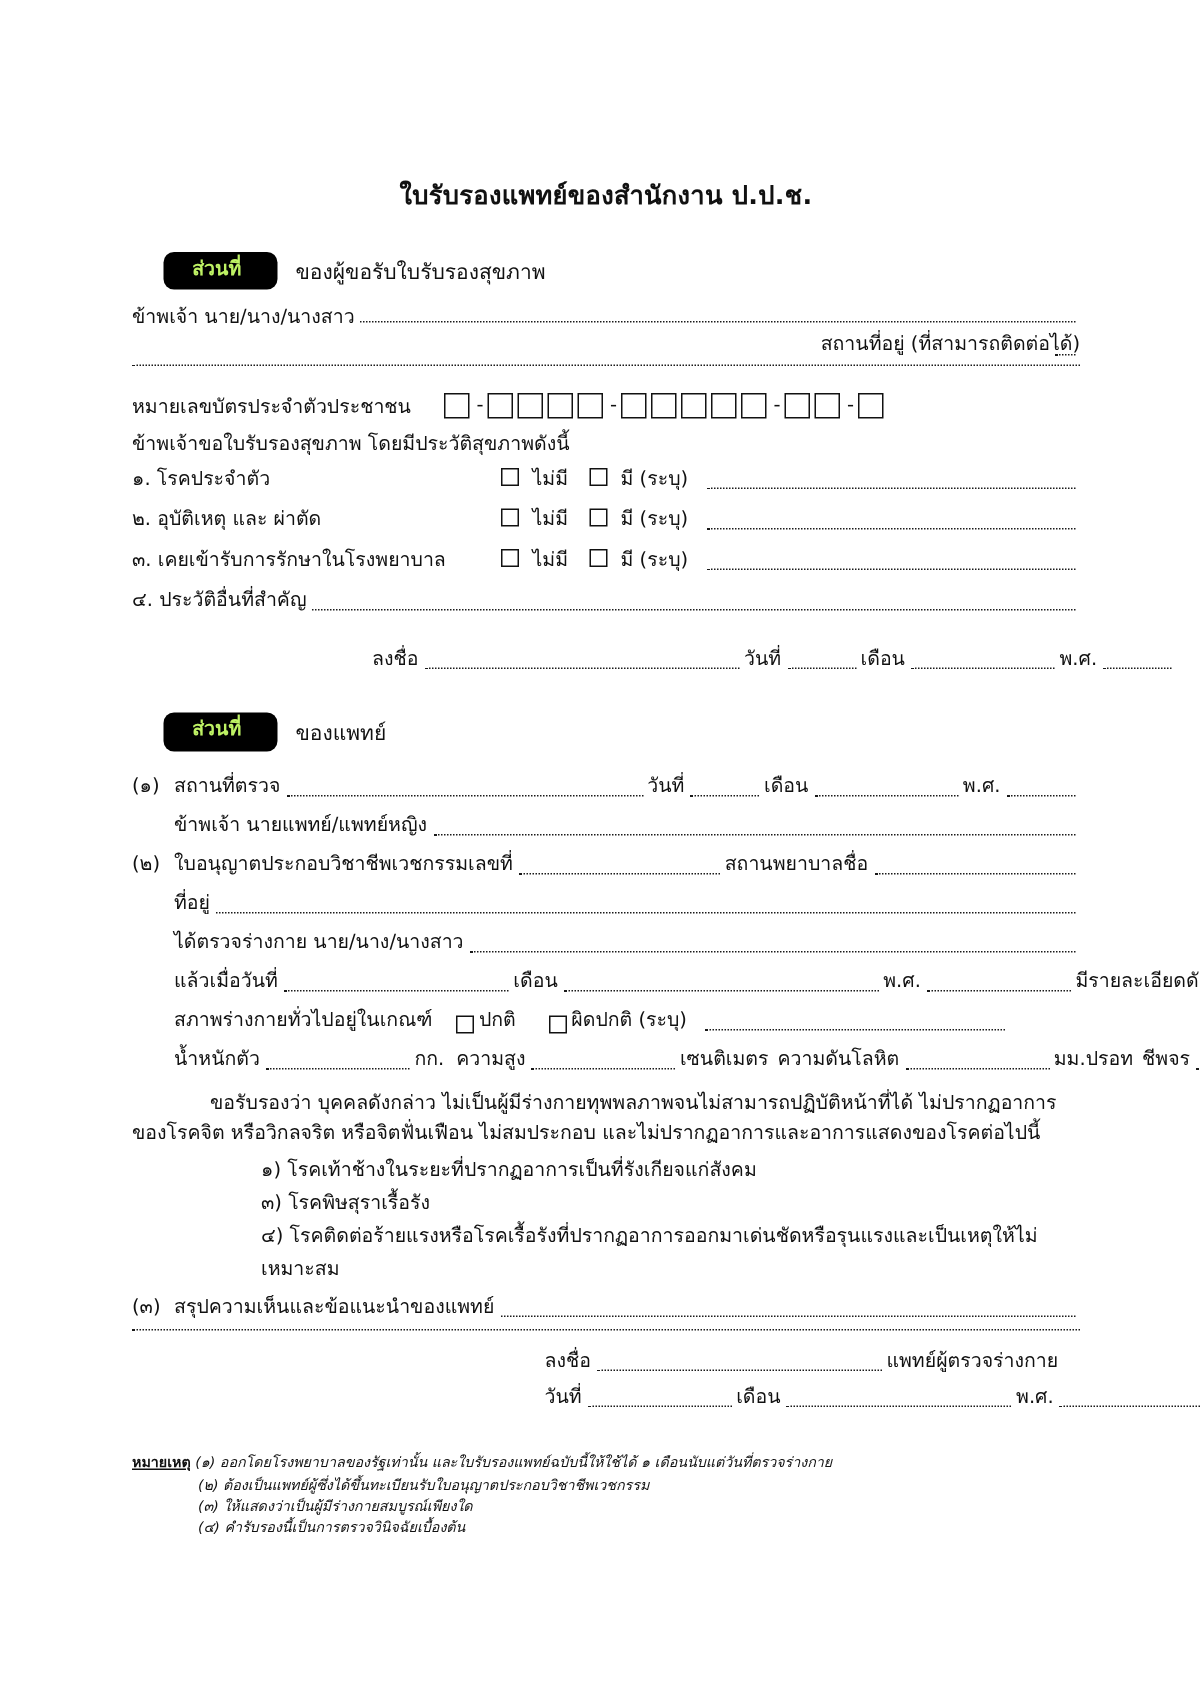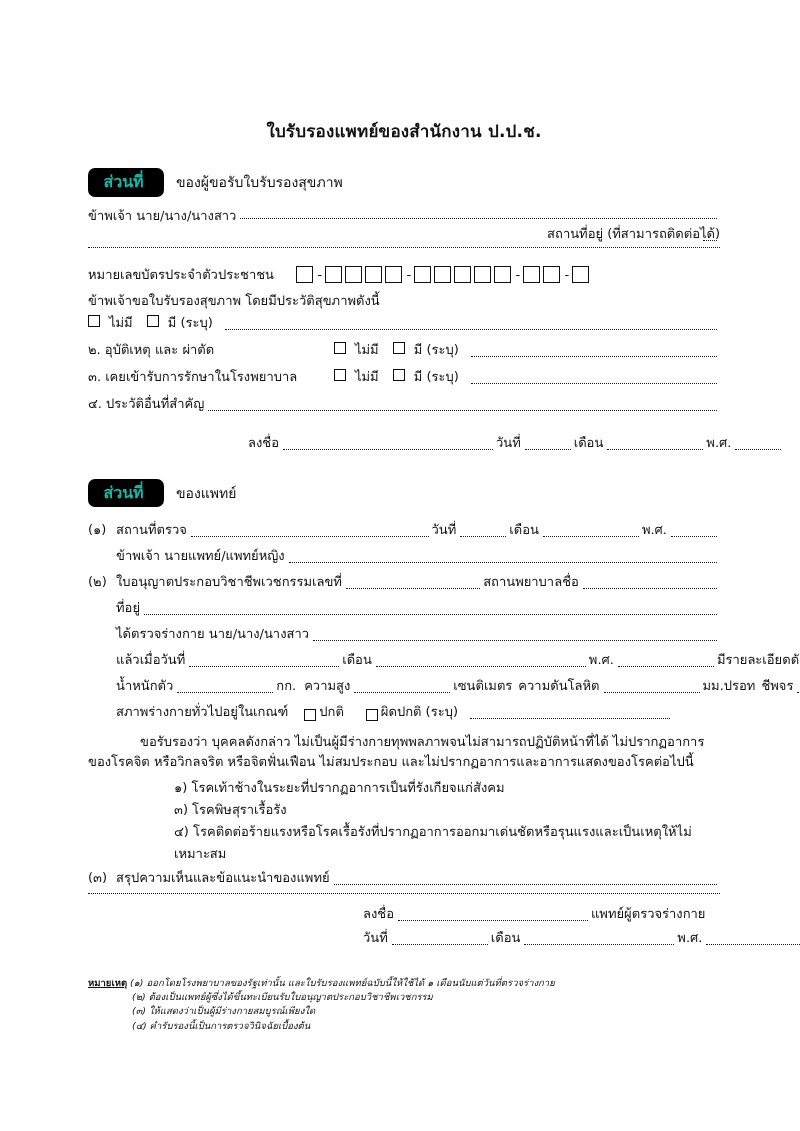--- a/index.html
+++ b/index.html
@@ -41,31 +41,32 @@
 
   
   .section-head {
     display: flex;
     align-items: center;
     gap: 12px;
     margin: 0 0 12px 0;
   }
   .badge {
     background: #000;
-    color: #14b8a6;
+    color: #bef264;
     border-radius: 7px;
-    font-size: 16px;
+    font-size: 13px;
     font-weight: bold;
     padding: 5px 12px 6px 12px;
     display: inline-flex;
     align-items: baseline;
     gap: 5px;
     min-width: 52px;
     justify-content: center;
     line-height: 1.1;
+    margin-left: 21px;
   }
   .badge .num { font-size: 12.5px; }
   .section-head .sec-label {
     font-size: 14px;
   }
 
   
   .row {
     display: flex;
     align-items: flex-end;
@@ -266,20 +267,21 @@
           <span class="idbox"></span>
         </span>
     </div>
 
     <div class="row">
       <span class="lbl">ข้าพเจ้าขอใบรับรองสุขภาพ โดยมีประวัติสุขภาพดังนี้</span>
     </div>
 
     <div>
       <div class="hist-row">
+        <span class="qtext">๑. โรคประจำตัว</span>
         <span class="cbgroup">
           <span class="cb"></span>
           <span class="cbtext">ไม่มี</span>
           <span class="cb"></span>
           <span class="cbtext">มี (ระบุ)</span>
         </span>
         <span class="dots"></span>
       </div>
 
       <div class="hist-row">
@@ -365,51 +367,51 @@
     </div>
 
     <div class="num-row sub-indent">
       <span class="lbl">แล้วเมื่อวันที่</span>
       <span class="dots w-lg"></span>
       <span class="lbl">เดือน</span>
       <span class="dots w-xl"></span>
       <span class="lbl">พ.ศ.</span>
       <span class="dots w-md"></span>
       <span class="lbl">มีรายละเอียดดังนี้</span>
-    </div>
-
-    <div class="num-row sub-indent">
-      <span class="lbl">น้ำหนักตัว</span>
-      <span class="dots w-md"></span>
-      <span class="lbl">กก.</span>
-      <span style="width:8px;flex:none;"></span>
-      <span class="lbl">ความสูง</span>
-      <span class="dots w-md"></span>
-      <span class="lbl">เซนติเมตร</span>
-      <span style="width:6px;flex:none;"></span>
-      <span class="lbl">ความดันโลหิต</span>
-      <span class="dots w-md"></span>
-      <span class="lbl">มม.ปรอท</span>
-      <span style="width:6px;flex:none;"></span>
-      <span class="lbl">ชีพจร</span>
-      <span class="dots w-md"></span>
-
     </div>
 
     <div class="num-row sub-indent">
       <span class="lbl">สภาพร่างกายทั่วไปอยู่ในเกณฑ์</span>
       <span style="width:16px;flex:none;"></span>
       <span class="cb"></span>
       <span class="cbtext">ปกติ</span>
       <span style="width:14px;flex:none;"></span>
       <span class="cb"></span>
       <span class="cbtext">ผิดปกติ (ระบุ)</span>
       <span class="dots" style="flex:0 0 200px;"></span>
     </div>
 
+    <div class="num-row sub-indent">
+      <span class="lbl">น้ำหนักตัว</span>
+      <span class="dots w-md"></span>
+      <span class="lbl">กก.</span>
+      <span style="width:8px;flex:none;"></span>
+      <span class="lbl">ความสูง</span>
+      <span class="dots w-md"></span>
+      <span class="lbl">เซนติเมตร</span>
+      <span style="width:6px;flex:none;"></span>
+      <span class="lbl">ความดันโลหิต</span>
+      <span class="dots w-md"></span>
+      <span class="lbl">มม.ปรอท</span>
+      <span style="width:6px;flex:none;"></span>
+      <span class="lbl">ชีพจร</span>
+      <span class="dots w-md"></span>
+
+    </div>
+
     <div class="para">ขอรับรองว่า บุคคลดังกล่าว ไม่เป็นผู้มีร่างกายทุพพลภาพจนไม่สามารถปฏิบัติหน้าที่ได้ ไม่ปรากฏอาการของโรคจิต หรือวิกลจริต หรือจิตฟั่นเฟือน ไม่สมประกอบ และไม่ปรากฏอาการและอาการแสดงของโรคต่อไปนี้</div>
 
     <ul class="disease-list">
       <li>๑) โรคเท้าช้างในระยะที่ปรากฏอาการเป็นที่รังเกียจแก่สังคม</li>
       <li>๓) โรคพิษสุราเรื้อรัง</li>
       <li>๔) โรคติดต่อร้ายแรงหรือโรคเรื้อรังที่ปรากฏอาการออกมาเด่นชัดหรือรุนแรงและเป็นเหตุให้ไม่เหมาะสม</li>
     </ul>
 
     <div class="num-row">
       <span class="idx">(๓)</span>

